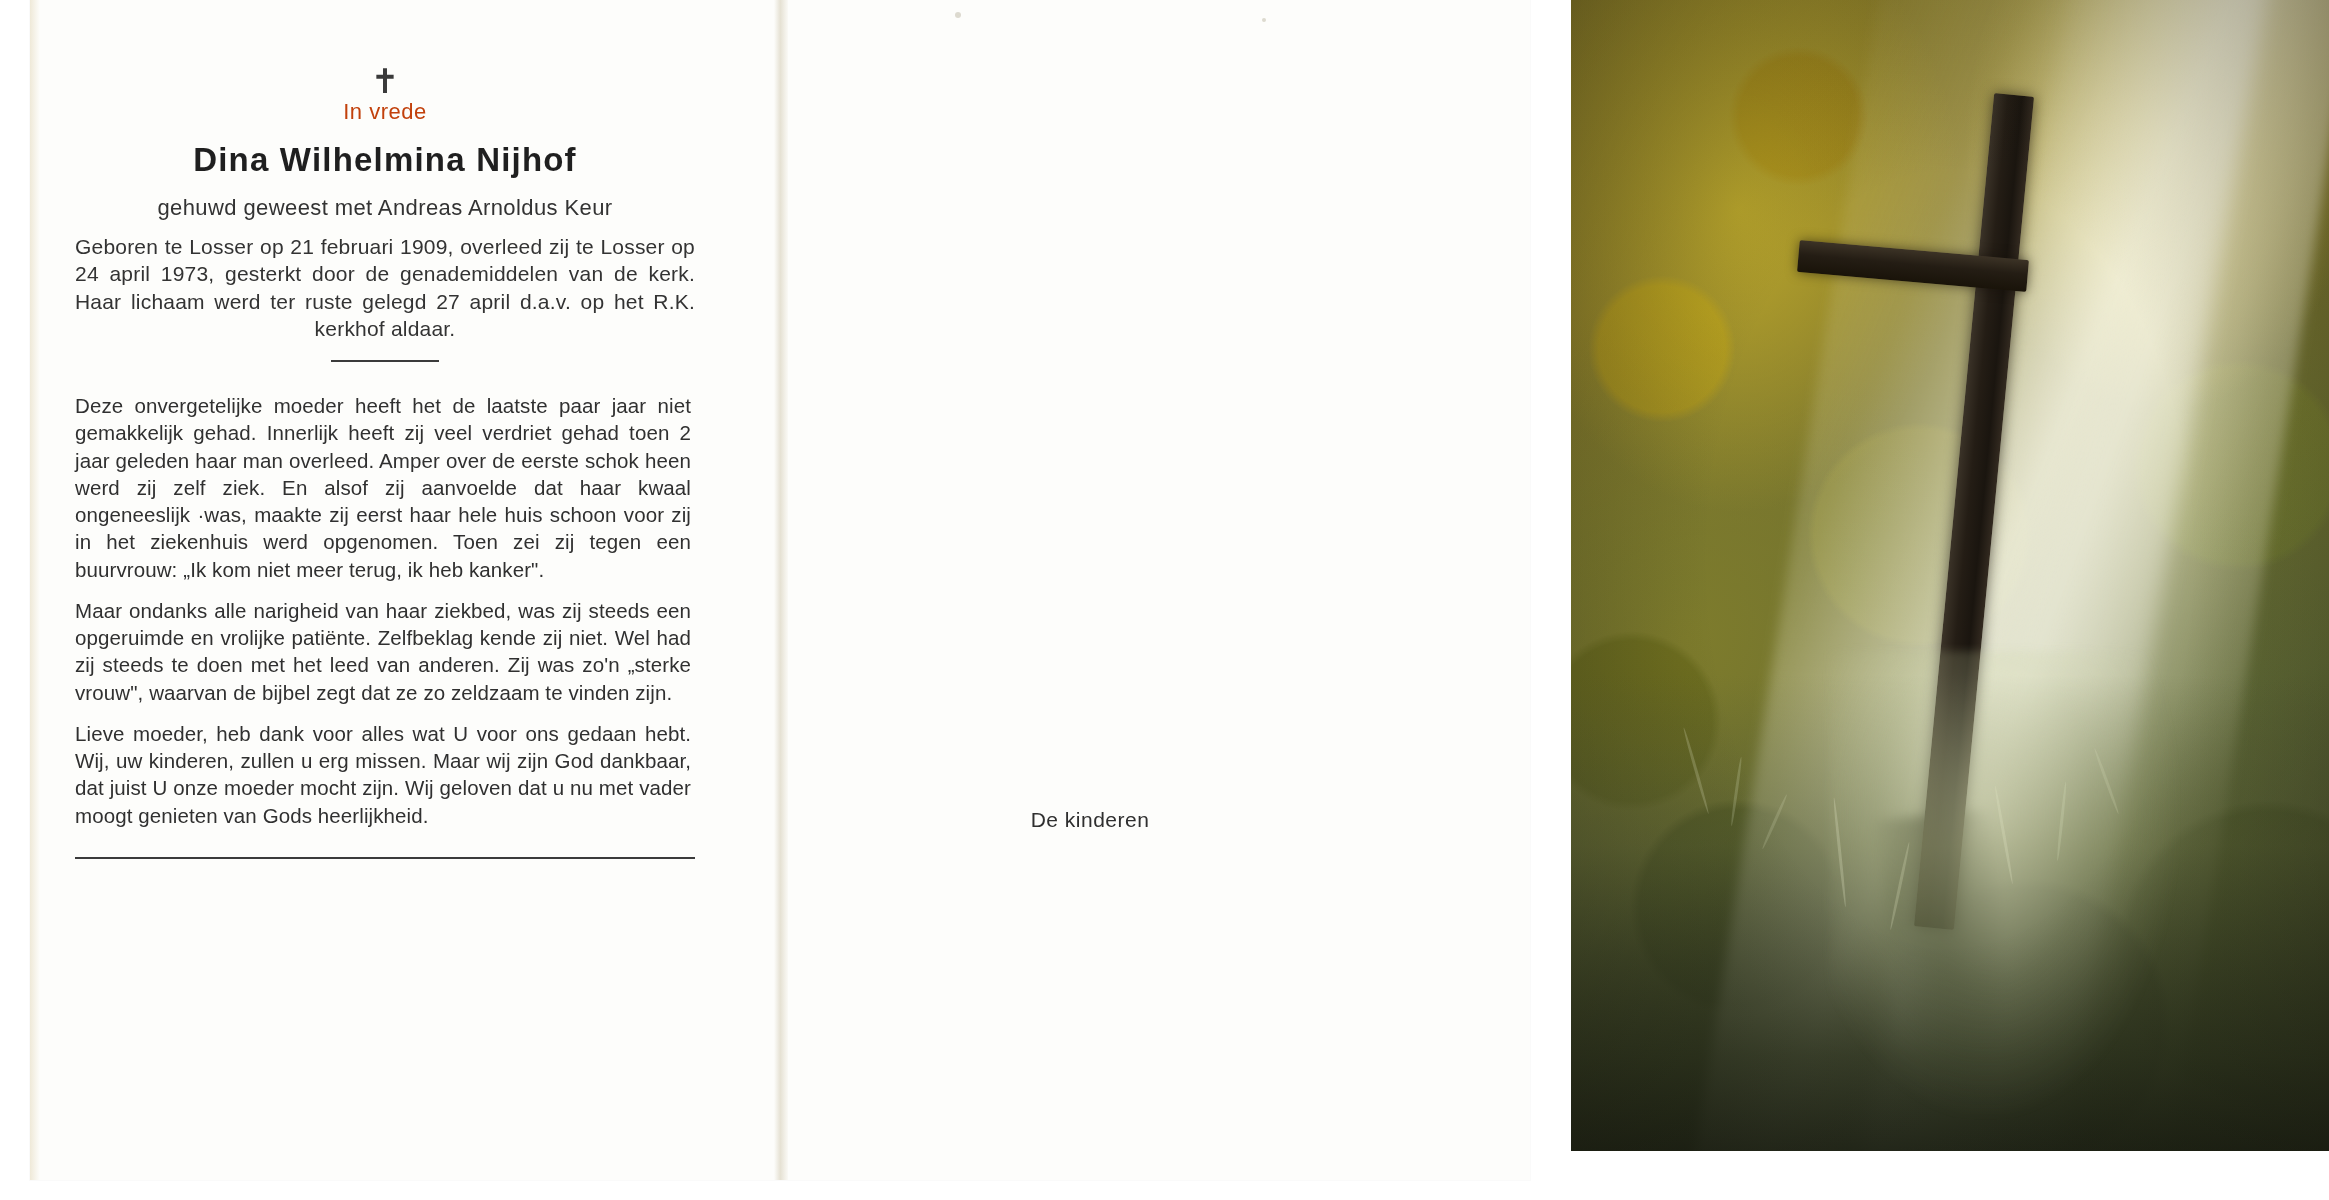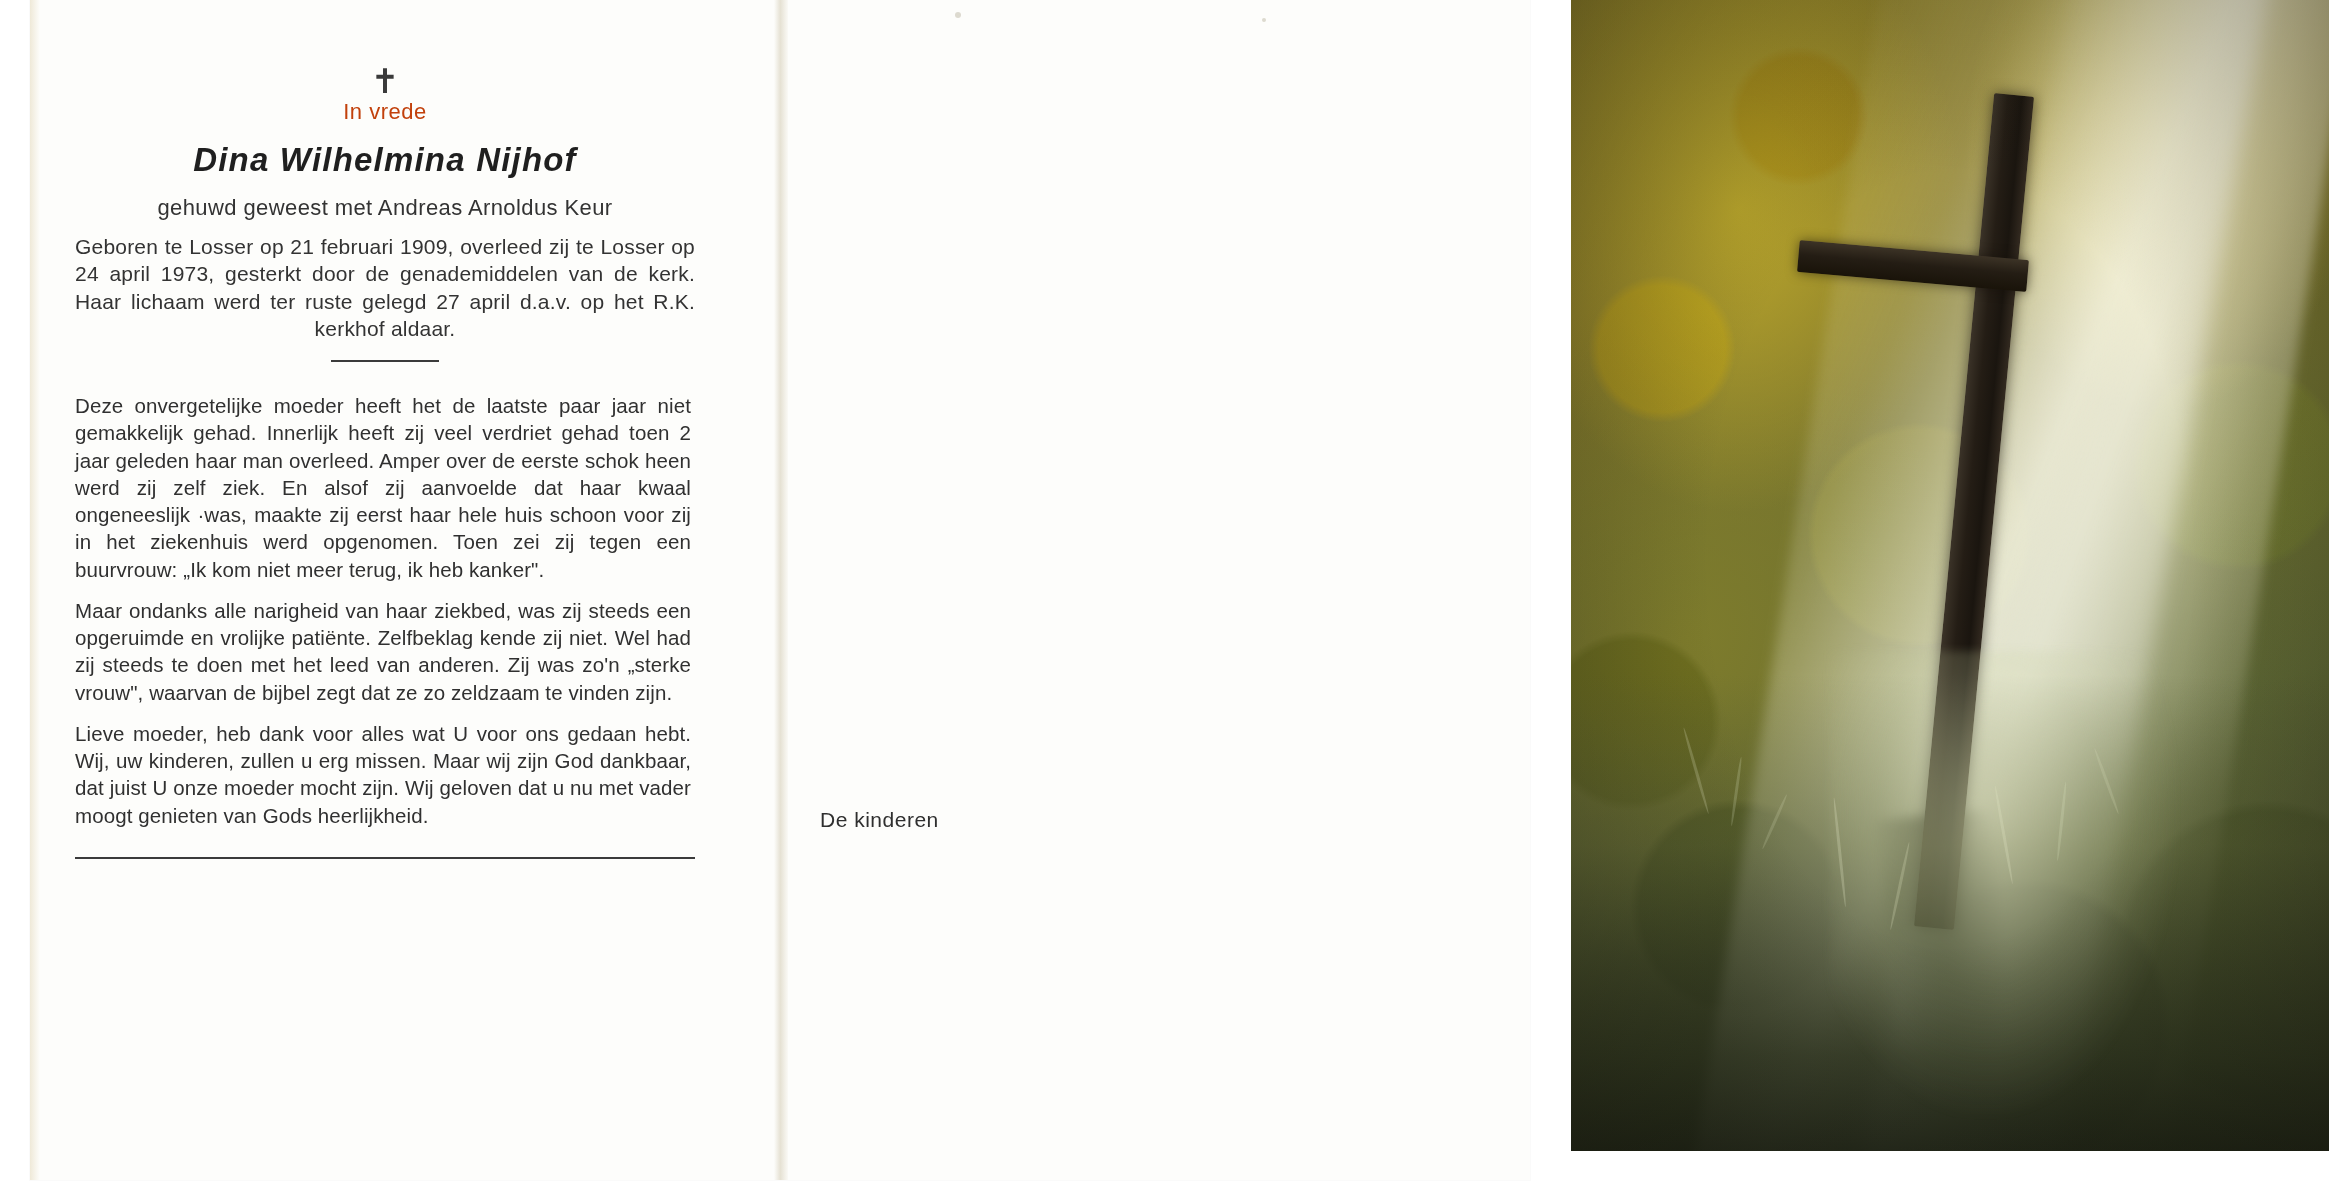--- a/index.html
+++ b/index.html
@@ -79,21 +79,20 @@
   }
 
   .deceased-name {
     text-align: center;
     font-size: 33px;
     font-weight: bold;
     margin-top: 16px;
     letter-spacing: 1.2px;
     font-family: "Liberation Sans", sans-serif;
     color: #1f1f1f;
-    font-style: italic;
   }
 
   .spouse-line {
     text-align: center;
     font-size: 22px;
     margin-top: 16px;
     letter-spacing: 0.4px;
     font-family: "Liberation Sans", sans-serif;
     color: #333;
   }
@@ -158,21 +157,21 @@
   .thanks-text {
     font-size: 21px;
     line-height: 1.55;
     text-align: justify;
     letter-spacing: 0.3px;
     font-family: "Liberation Sans", sans-serif;
     color: #2f2f2f;
   }
   .signature {
     margin-top: 28px;
-    text-align: left;
+    text-align: center;
     padding-right: 60px;
     font-size: 21px;
     letter-spacing: 0.5px;
     font-family: "Liberation Sans", sans-serif;
     color: #2f2f2f;
   }
 
   
   .speck {
     position: absolute;

